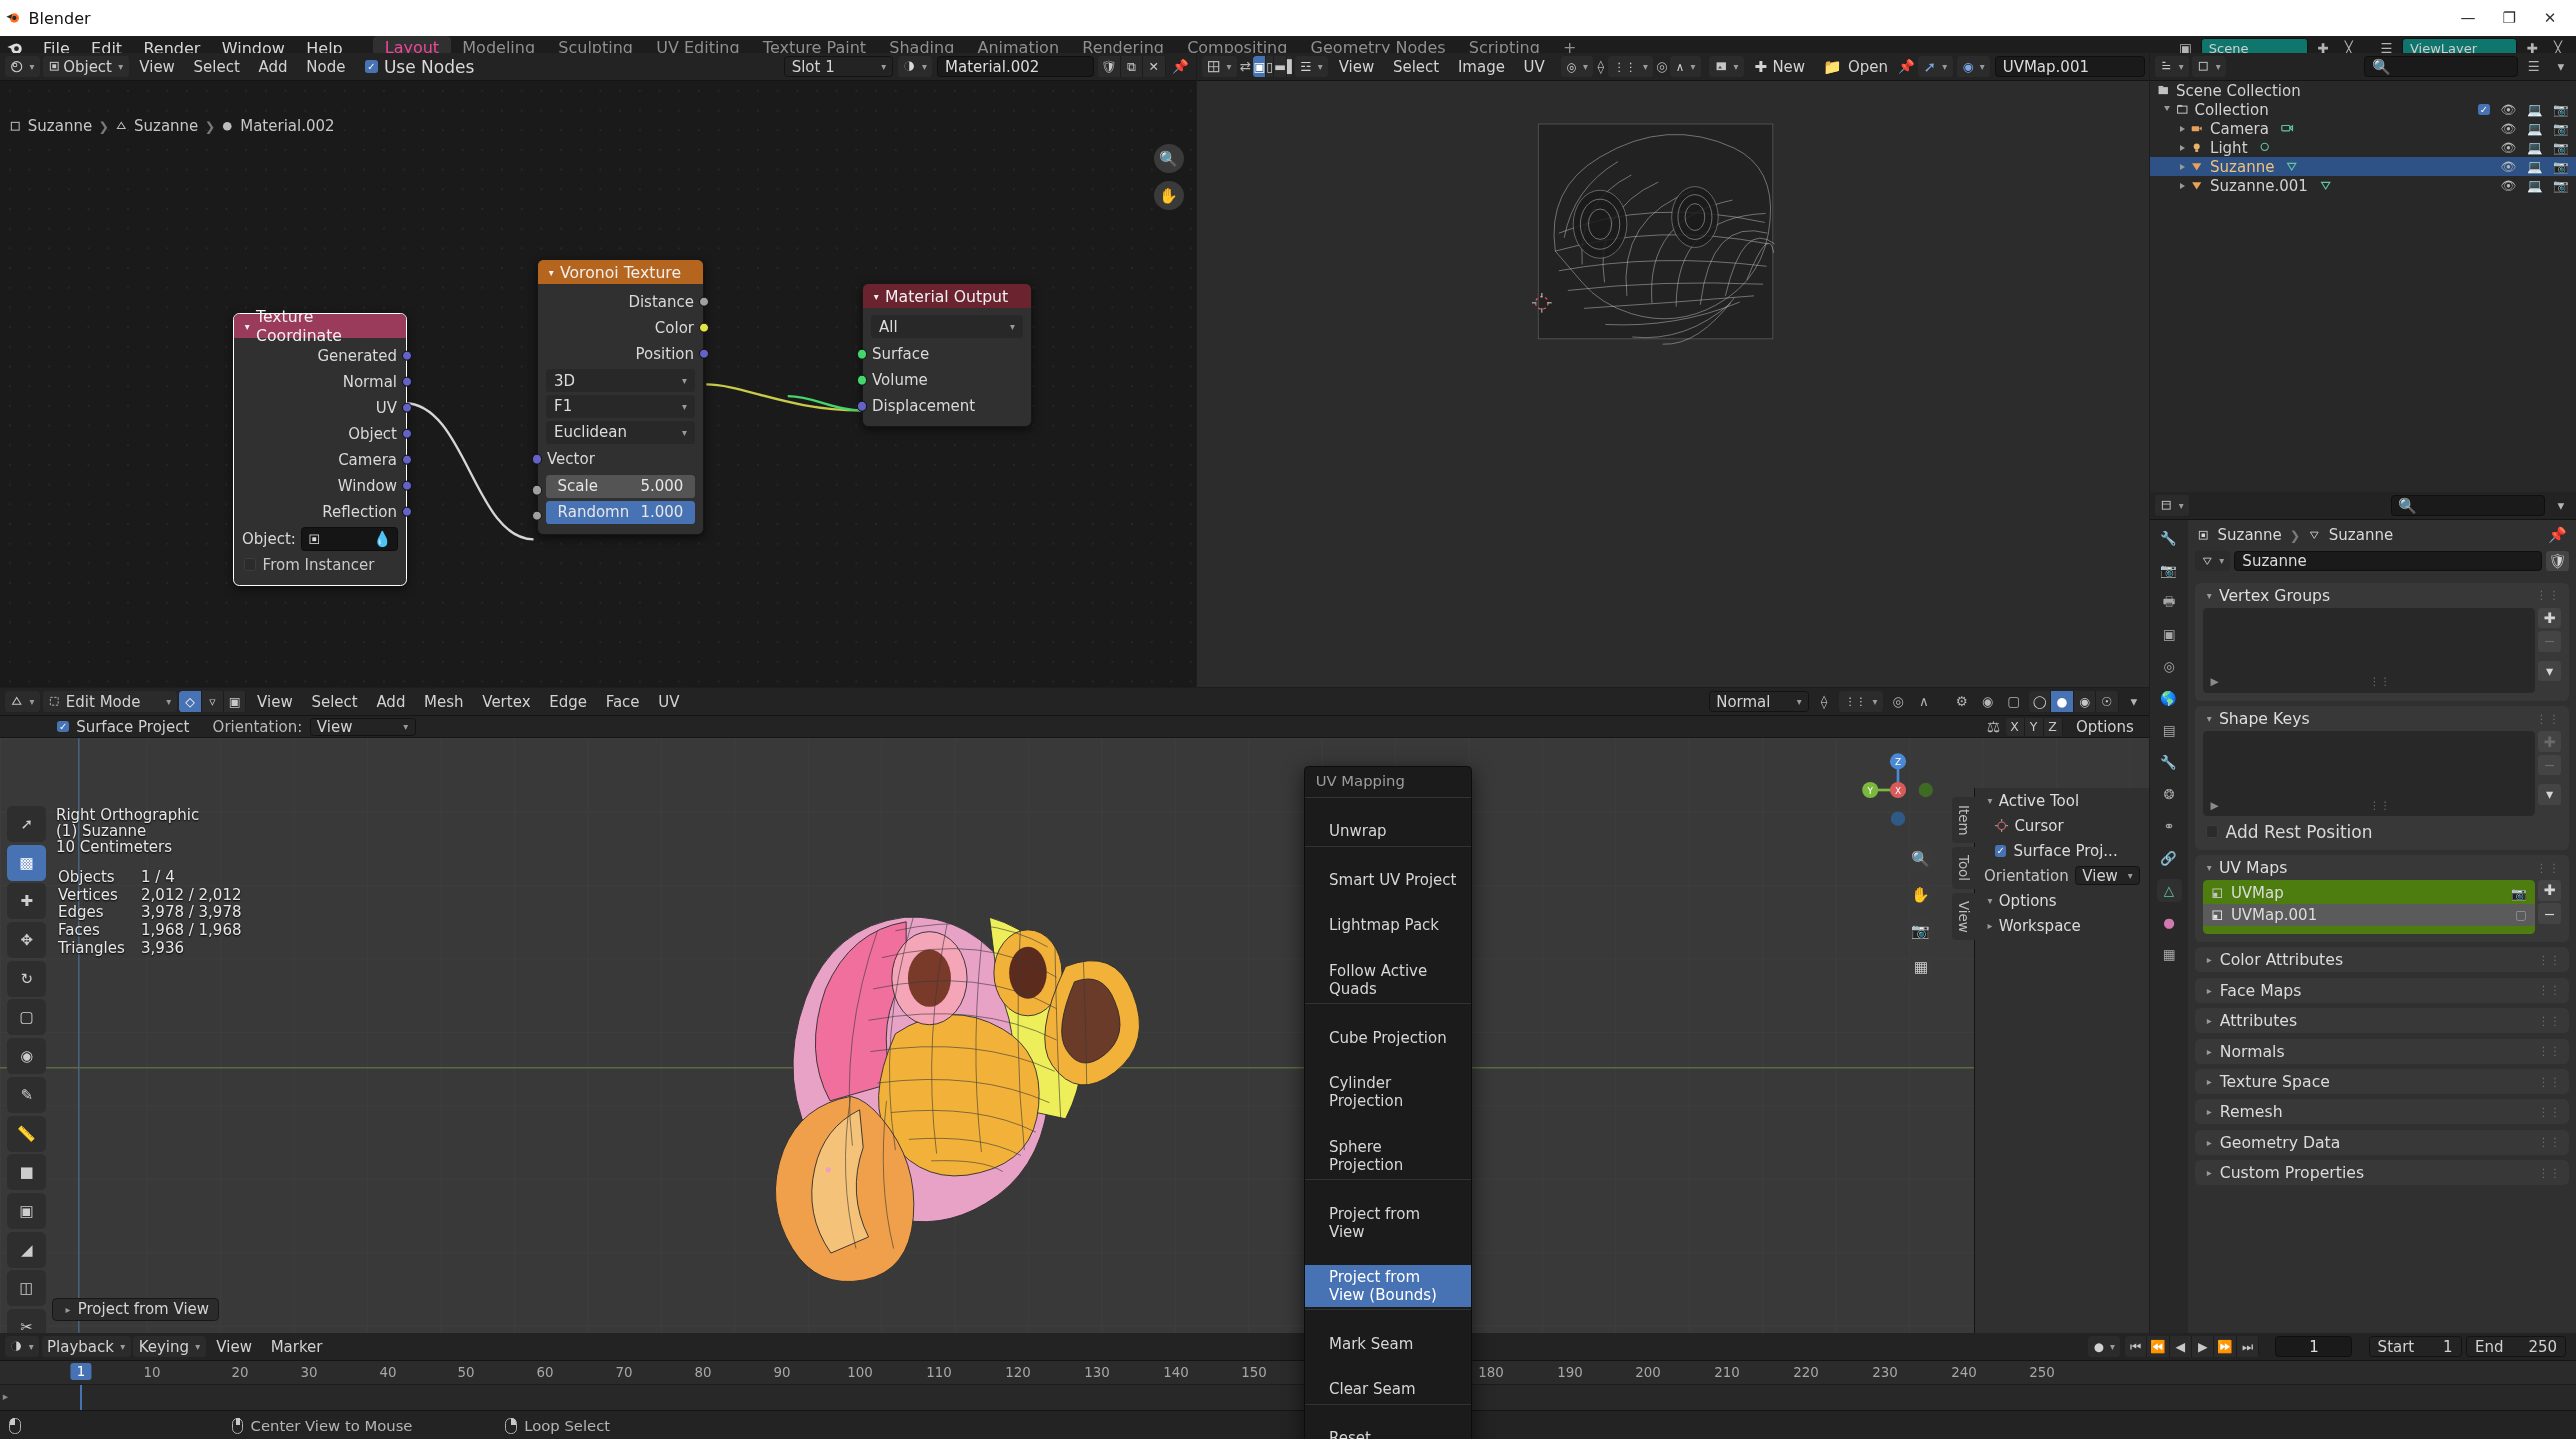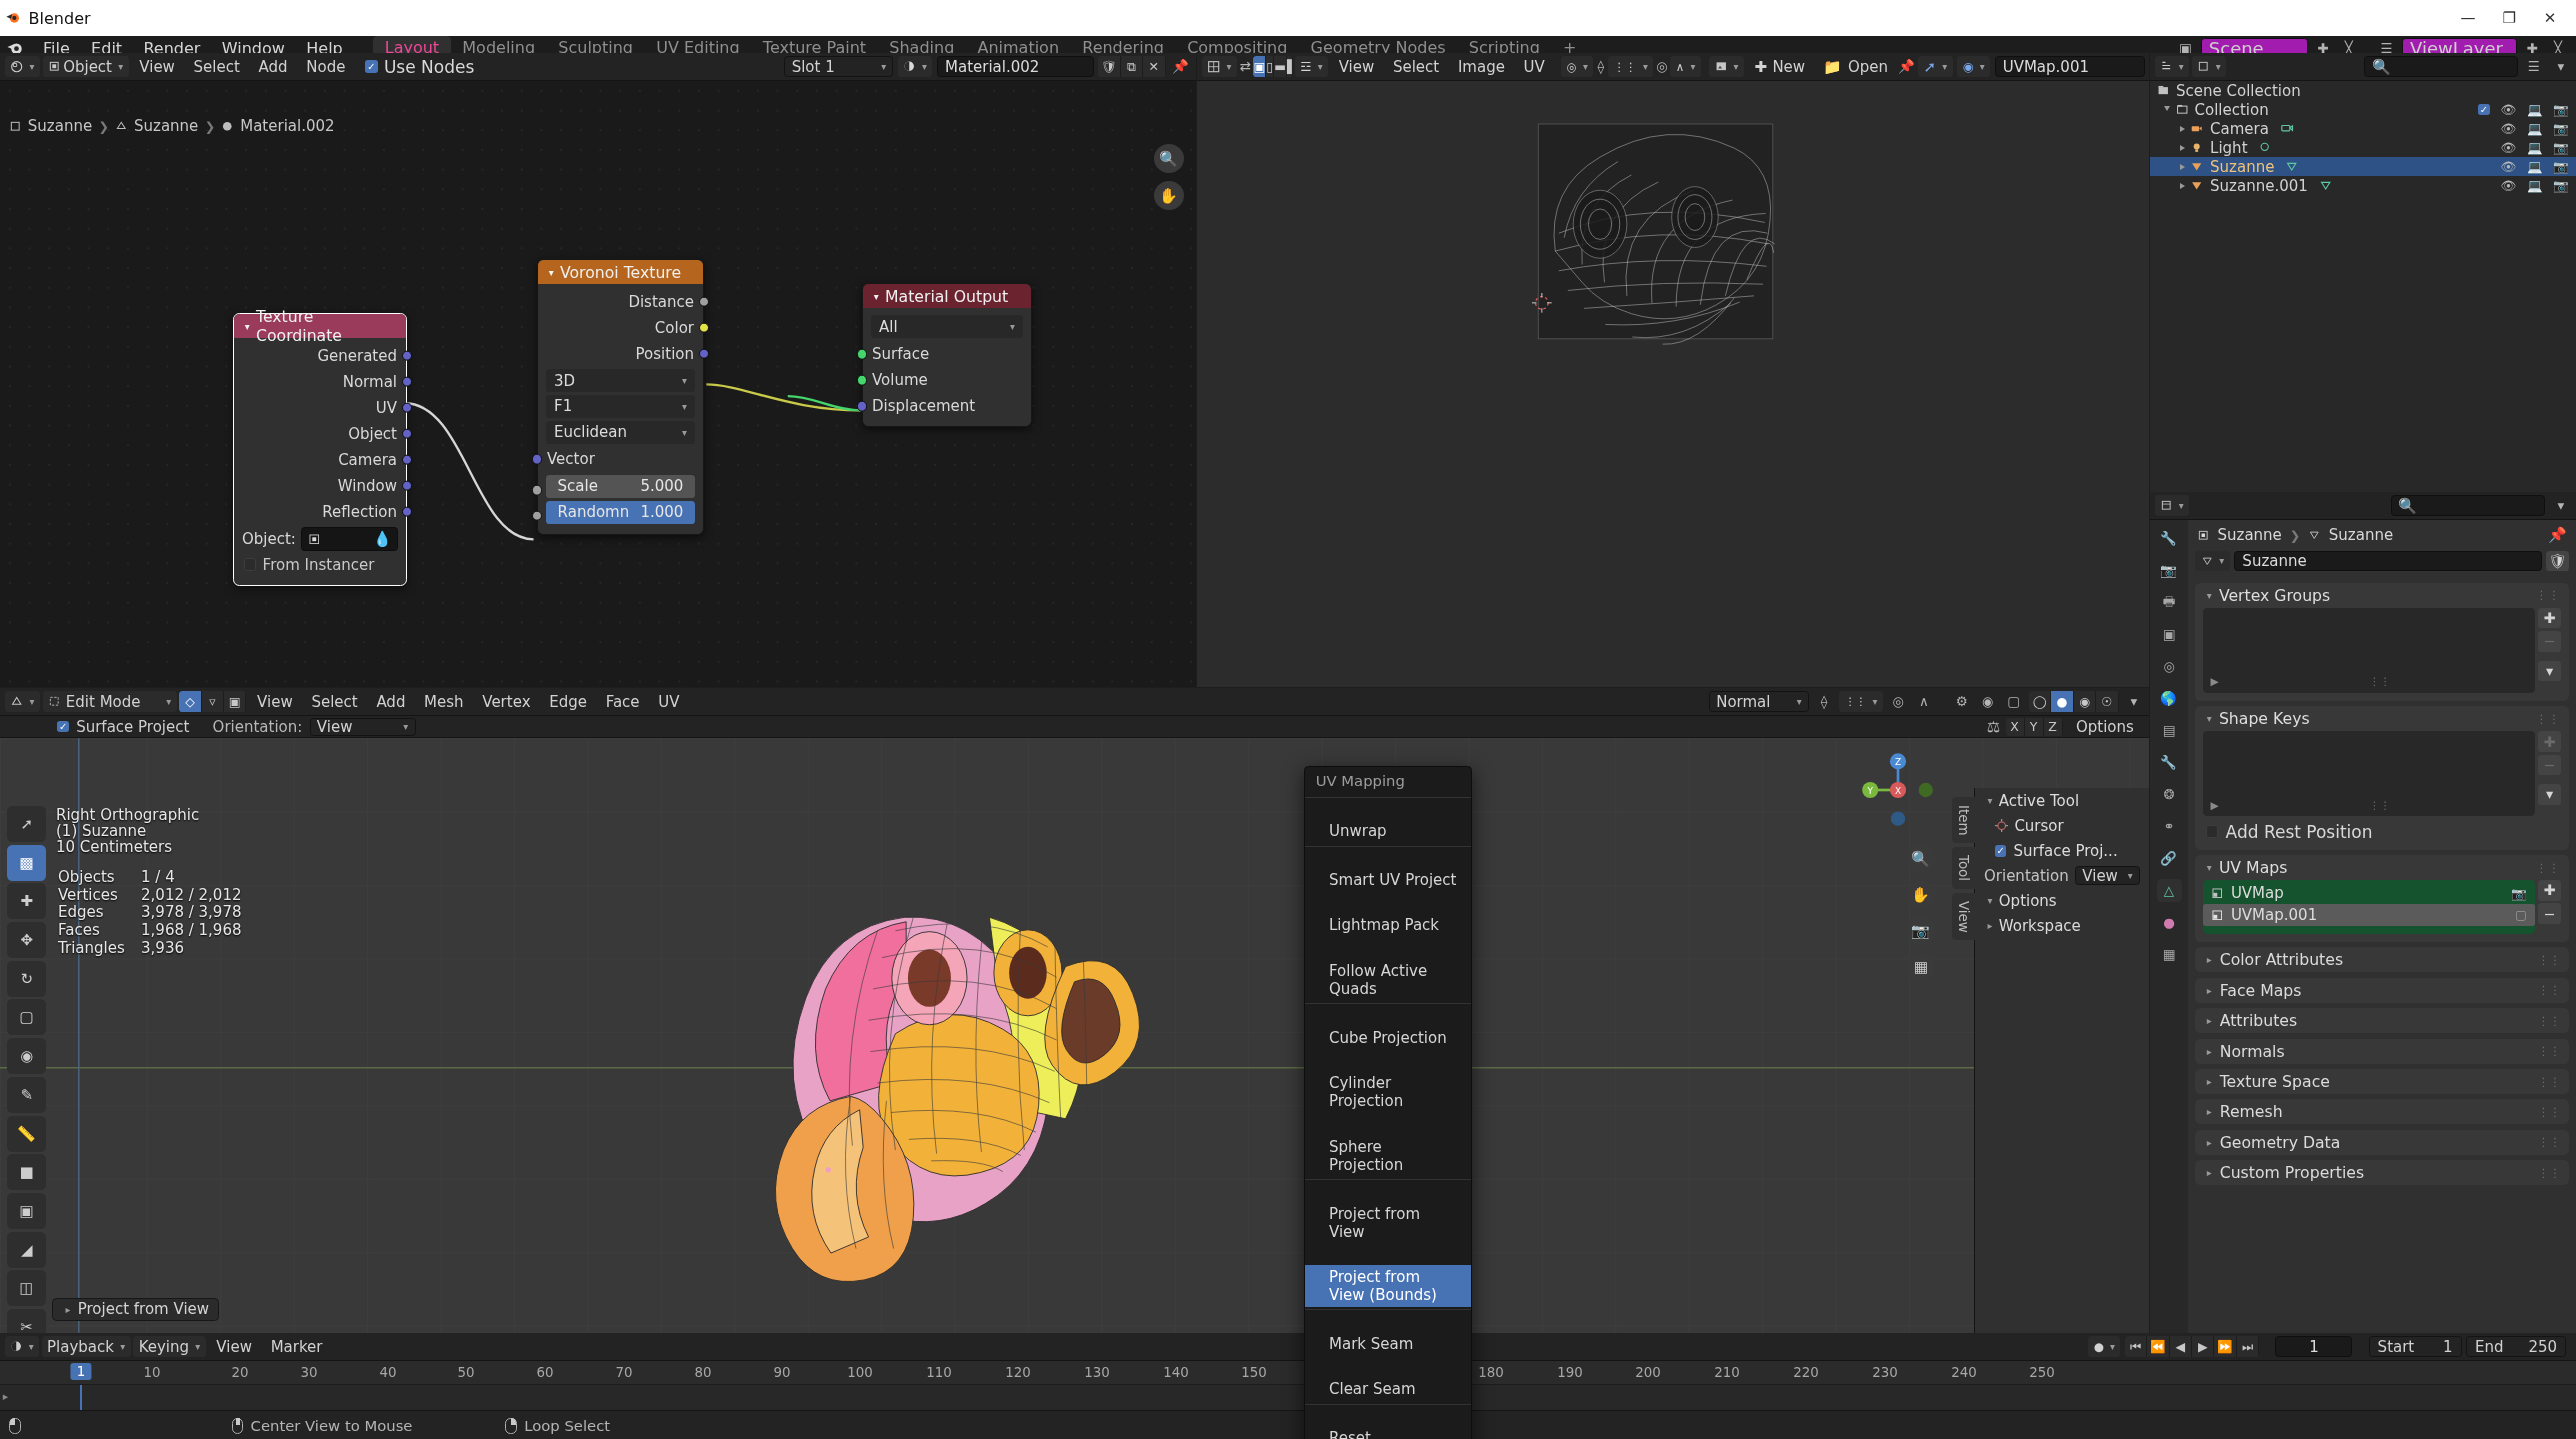--- a/index.html
+++ b/index.html
@@ -33,23 +33,23 @@
   .blender-logo { width:19.7px;height:19.7px;margin-right:7.2px; flex:none;}
   .menu-item { padding:1.8px 10.7px; font-size:16px; color:#d6d6d6; }
   .ws-tabs { display:flex; align-items:flex-end; height:25px; margin-left:19.7px; }
   .ws-tab {
     padding:3.6px 11.6px 4.5px; font-size:16px; color:#8f8f8f;
     border-radius:4.5px 4.5px 0 0; line-height:16px;
   }
   .ws-tab.active { background:#303030; color:#ec4899; }
   .topbar-right { margin-left:auto; display:flex; align-items:center;
                   gap:4.5px; padding-right:7.2px; }
-  .tb-field { background:#a21caf; border:0.9px solid #111; border-radius:3.6px;
+  .tb-field { background:#0f766e; border:0.9px solid #111; border-radius:3.6px;
               height:19.7px; display:flex; align-items:center; padding:0 7.2px;
-              font-size:18px; color:#cfcfcf; }
+              font-size:13px; color:#cfcfcf; }
   .icon-btn { width:21.5px;height:19.7px;display:flex;align-items:center;
               justify-content:center;color:#b4b4b4;font-size:13.4px; }
 
   
   .editor { position:absolute; background:#1d1d1d; overflow:hidden; }
   .ed-header { height:28px; background:#232323; display:flex; align-items:center;
                padding:0 4.5px; gap:2.7px; border-bottom:0.9px solid #141414; }
   .hbtn { display:flex;align-items:center;gap:2.7px; height:20.6px;
           padding:0 5.4px; border-radius:3.6px; background:#2b2b2b;
           color:#d2d2d2; font-size:15px; white-space:nowrap; }
@@ -793,21 +793,21 @@
       </div>
     </div>
 
     <div class="panel">
       <div class="panel-head">
         <span class="chev">▾</span>
         <span>UV Maps</span>
         <span class="dots">⋮⋮</span>
       </div>
       <div style="display:flex;gap:3.6px;padding:0 8px 8px">
-        <div style="flex:1;background:#14532d;border-radius:4.5px;padding:2.7px 0;min-height:54px">
+        <div style="flex:1;background:#4d7c0f;border-radius:4.5px;padding:2.7px 0;min-height:54px">
           <div class="uvrow">
             <svg width="12.5" height="12.5" viewBox="0 0 16 16">
               <rect x="2.5" y="2.5" width="11" height="11" fill="none" stroke="#c4c4c4" stroke-width="1.2"></rect>
               <rect x="3" y="7.5" width="5" height="5" fill="#c4c4c4"></rect>
               </svg>
             <span>UVMap</span>
             <span style="margin-left:auto;color:#d8d8d8;font-size:12.5px">📷</span>
           </div>
           <div class="uvrow sel">
             <svg width="12.5" height="12.5" viewBox="0 0 16 16">

